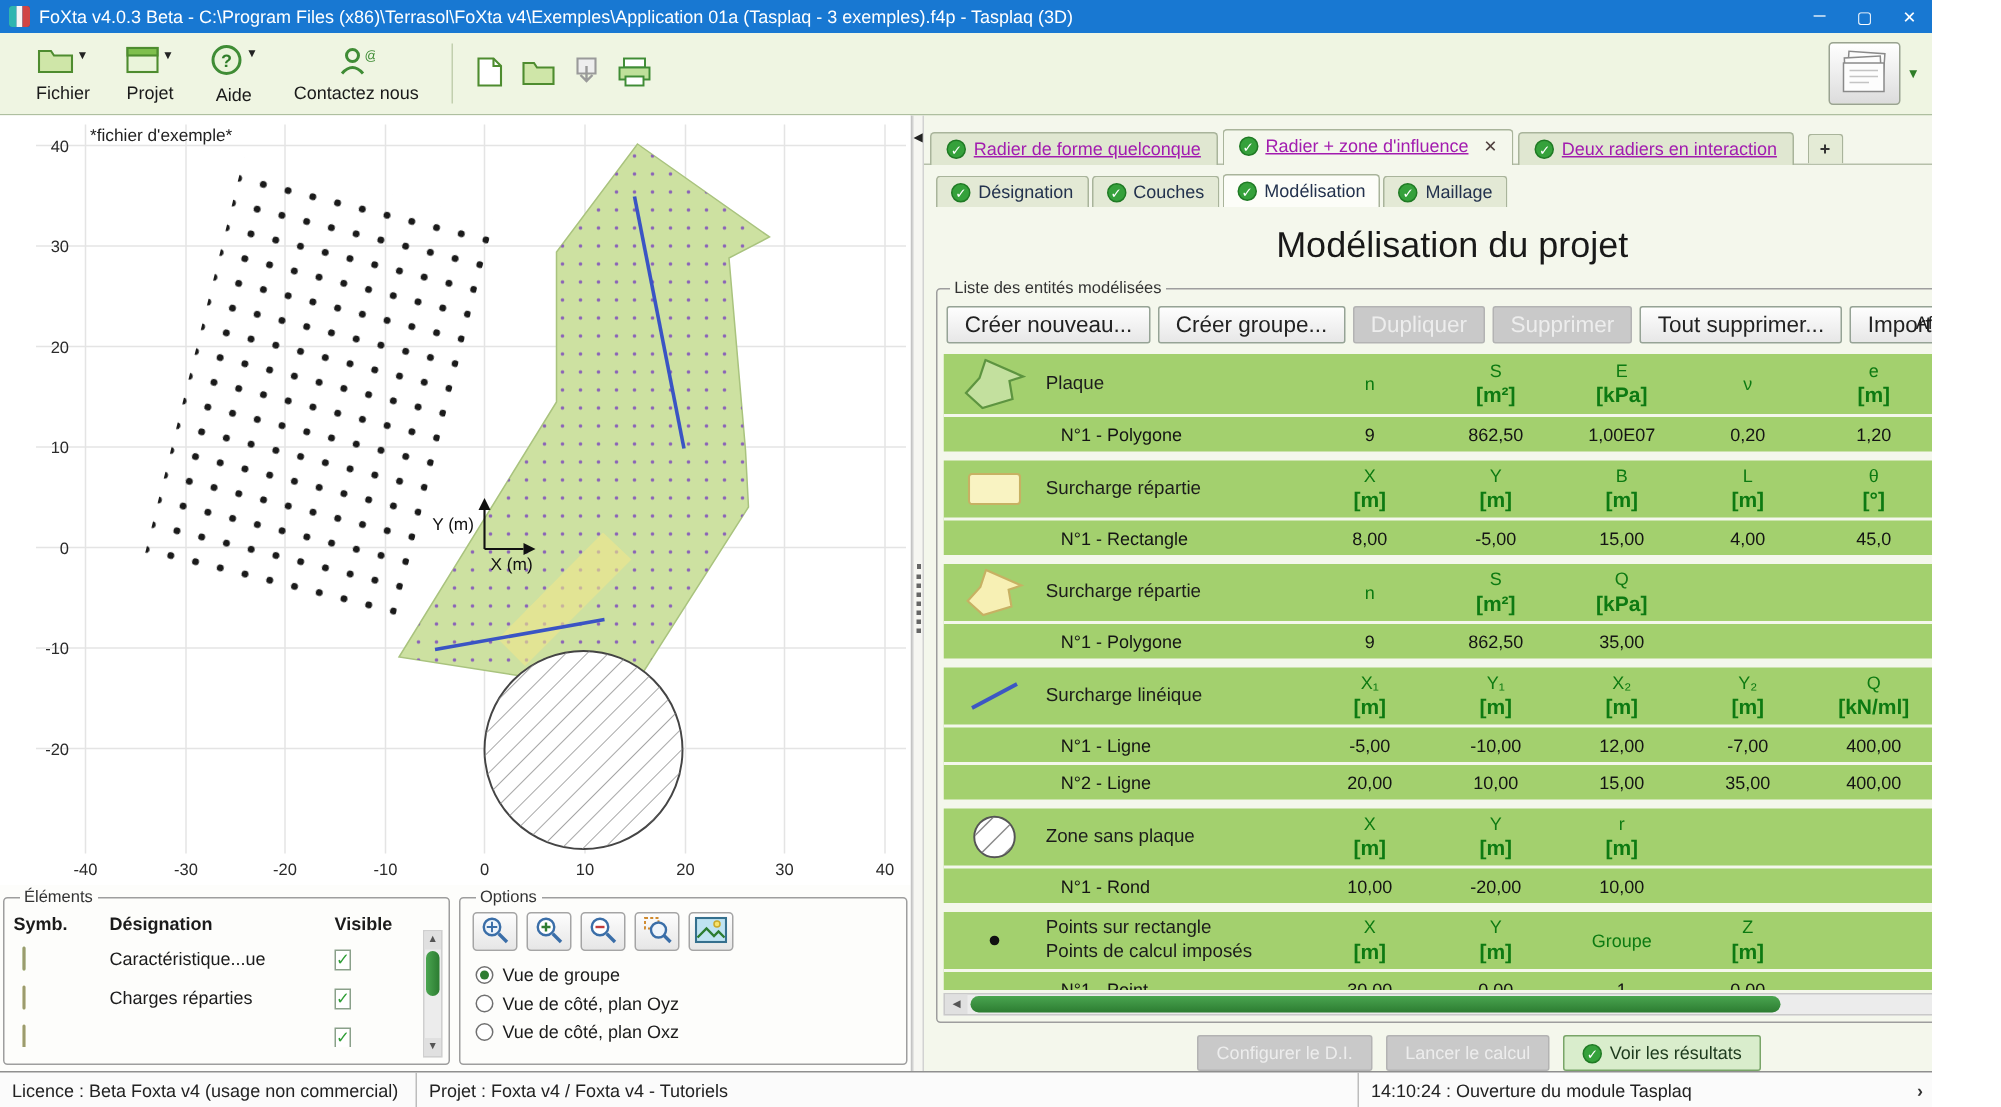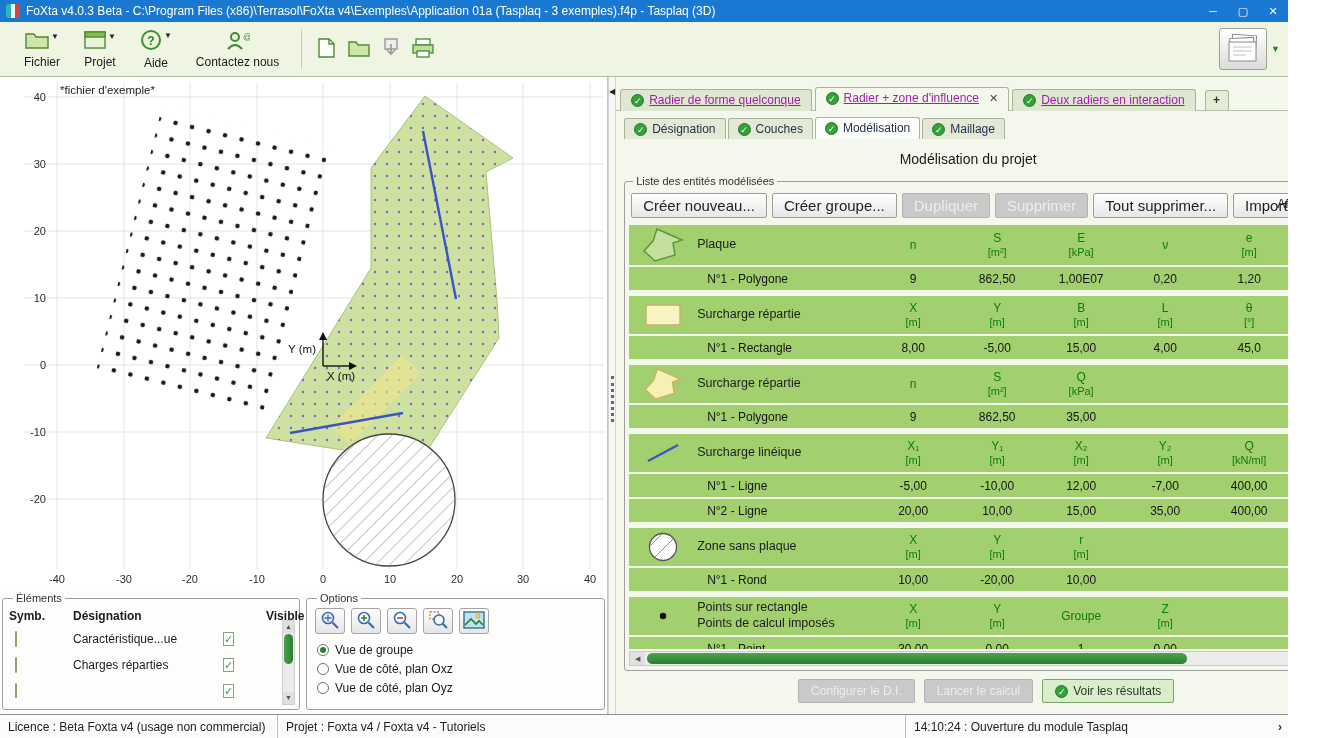--- a/index.html
+++ b/index.html
@@ -34,21 +34,21 @@
   .split-arrow { font-size:8px; color:#222; margin-top:10px; }
   .split-grip { margin-top:280px; width:0; height:46px; border-left:3px dotted #666; }
 
   
   .bottom-row { height:124px; display:flex; gap:6px; padding:2px 2px 4px 2px; background:#fdfdfb; }
   fieldset { border:1px solid #9e9e9e; border-radius:3px; padding:2px 6px 4px 6px; background:transparent; }
   legend { font-size:11px; color:#333; padding:0 3px; margin-left:4px; }
   .fs-elements { width:298px; position:relative; }
   .el-head, .el-row { display:grid; grid-template-columns:64px 150px 50px; align-items:center; }
   .el-head { font-weight:bold; font-size:12px; height:20px; }
-  .el-head div:nth-child(3){ text-align:left;margin-left:43px; }
+  .el-head div:nth-child(3){ text-align:left; }
   .el-rows { height:72px; overflow:hidden; }
   .el-row { height:26px; }
   .swatch { width:26px; height:13px; border:1px solid #9b9b6e; border-radius:2px; margin-left:6px; }
   .el-name { font-size:12px; }
   .checkbox { width:13px; height:13px; background:#fff; border:1px solid #8aa08a; margin:0 auto; text-align:center; line-height:12px; font-size:11px; font-weight:bold; color:#2f9e36; }
   .vscroll { position:absolute; right:4px; top:16px; bottom:4px; width:13px; background:#ececec; border:1px solid #cfcfcf; }
   .sarrow { height:12px; text-align:center; font-size:7px; color:#555; line-height:12px; background:#e0e0e0; }
   .sarrow.bottom { position:absolute; bottom:0; left:0; right:0; }
   .vthumb { position:absolute; top:13px; left:1px; width:9px; height:30px; border-radius:5px; background:linear-gradient(90deg,#4aa550,#2c7c31); }
   .fs-options { flex:1; }
@@ -65,38 +65,38 @@
   .mtab { display:flex; align-items:center; gap:5px; padding:3px 10px 4px; border:1px solid #a9b49b; border-bottom:none; border-radius:3px 3px 0 0; background:#e0e7d1; position:relative; top:1px; }
   .mtab.active { background:#f4f7ec; padding-bottom:6px; }
   .mtab-label { font-size:12px; font-weight:normal; color:#a21caf; text-decoration:underline; white-space:nowrap; }
   .chk { width:13px; height:13px; border-radius:50%; background:#35a13b; border:1px solid #1f7a24; color:#fff; font-size:9px; line-height:12px; text-align:center; display:inline-block; flex:none; }
   .closex { margin-left:5px; color:#50403f; font-weight:bold; font-size:11px; display:inline-block; }
   .plus-tab { width:24px; text-align:center; padding:2px 0 3px; border:1px solid #a9b49b; border-bottom:none; border-radius:3px 3px 0 0; background:#e4ebd6; font-weight:bold; color:#333; margin-left:6px; }
   .section-tabs { display:flex; align-items:flex-end; gap:2px; padding-left:8px; height:24px; margin-top:4px; }
   .stab { display:flex; align-items:center; gap:5px; padding:3px 9px 3px; border:1px solid #a9b49b; border-bottom:none; border-radius:3px 3px 0 0; background:#e3e9d5; }
   .stab.active { background:#fcfdf8; padding-bottom:4px; }
   .stab-label { font-size:12px; color:#23324e; }
-  .page-title { font-size:14px; font-weight:400; color:#191919; text-align:center; width:704px; margin:12px 0 8px; }
+  .page-title { font-size:24px; font-weight:400; color:#191919; text-align:center; width:704px; margin:12px 0 8px; }
 
   .entities-fs { width:770px; margin-left:8px; position:relative; padding:4px 0 4px 4px; }
   .actions { display:flex; gap:5px; padding:2px 0 7px 2px; position:relative; align-items:center; }
   .abtn { font-family:inherit; font-size:15px; color:#222; padding:3px 11px; background:linear-gradient(#fefefe,#e7e7e7); border:1px solid #96a396; border-radius:2px; white-space:nowrap; }
   .abtn.disabled { background:#c9c9c9; color:#ededed; border-color:#b3b3b3; }
   .display-group { position:absolute; left:648px; top:3px; display:flex; align-items:center; gap:5px; }
   .display-box { width:70px; height:19px; background:#fff; border:1px solid #8a8a8a; font-size:12px; padding:2px 4px; }
 
   .entities { width:760px; height:424px; overflow:hidden; }
   .entity { width:754px; background:#a3d06e; margin-bottom:6px; }
   .ehead, .erow { display:grid; grid-template-columns:68px 174px repeat(6,84px); align-items:center; }
   .ehead { min-height:38px; padding:3px 0; }
   .erow { height:25px; border-top:2px solid #f4f7ec; }
   .eicon { display:flex; align-items:center; justify-content:center; }
   .ename { font-size:12.5px; color:#1c1c1c; line-height:1.25; }
   .ecol { text-align:center; color:#0d7a12; font-size:12px; line-height:1.2; }
-  .ecu { font-size:11px; }
+  .ecu { font-size:14px;font-weight:bold; }
   .elabel { grid-column:2; font-size:12px; color:#141414; padding-left:10px; }
   .eval { text-align:center; font-size:12px; color:#141414; }
 
   .hscroll { position:relative; width:696px; height:15px; background:#ececec; border:1px solid #c9c9c9; margin-top:2px; }
   .harrow { position:absolute; top:0; width:15px; height:13px; background:#e0e0e0; text-align:center; font-size:7px; line-height:13px; color:#555; }
   .harrow.left{ left:0; } .harrow.right{ right:0; }
   .hthumb { position:absolute; left:17px; top:1px; height:11px; width:540px; border-radius:6px; background:linear-gradient(#4aa550,#2c7c31); }
 
   .footer-row { width:704px; display:flex; justify-content:center; gap:9px; margin-top:8px; padding-left:36px; }
   .fbtn { font-family:inherit; font-size:12px; padding:4px 12px; border-radius:2px; border:1px solid #b3b3b3; background:#c9c9c9; color:#ededed; white-space:nowrap; display:flex; align-items:center; gap:5px; }
@@ -365,25 +365,25 @@
                     <circle cx="15" cy="5" r="2" fill="#f7e26b" stroke="#caa92a"></circle>
                   </svg></span>
               </div>
           </div>
           <div class="radio-row">
             <span class="radio sel"></span>
             <span class="radio-label">Vue de groupe</span>
           </div>
           <div class="radio-row">
             <span class="radio"></span>
-            <span class="radio-label">Vue de côté, plan Oxz</span>
+            <span class="radio-label">Vue de côté, plan Oyz</span>
           </div>
           <div class="radio-row">
             <span class="radio"></span>
-            <span class="radio-label">Vue de côté, plan Oyz</span>
+            <span class="radio-label">Vue de côté, plan Oxz</span>
           </div>
         </fieldset>
       </div>
     </div>
 
     <div class="splitter">
       <div class="split-arrow">◀</div>
       <div class="split-grip"></div>
     </div>
 

